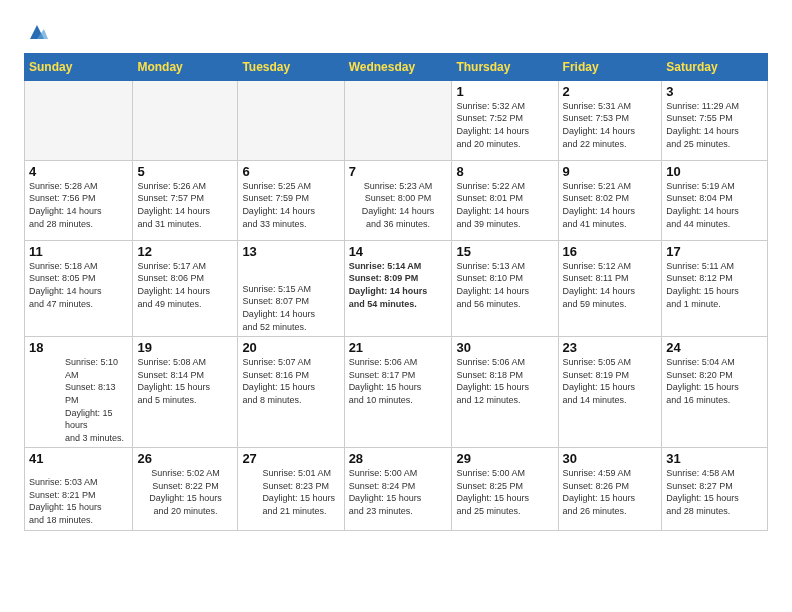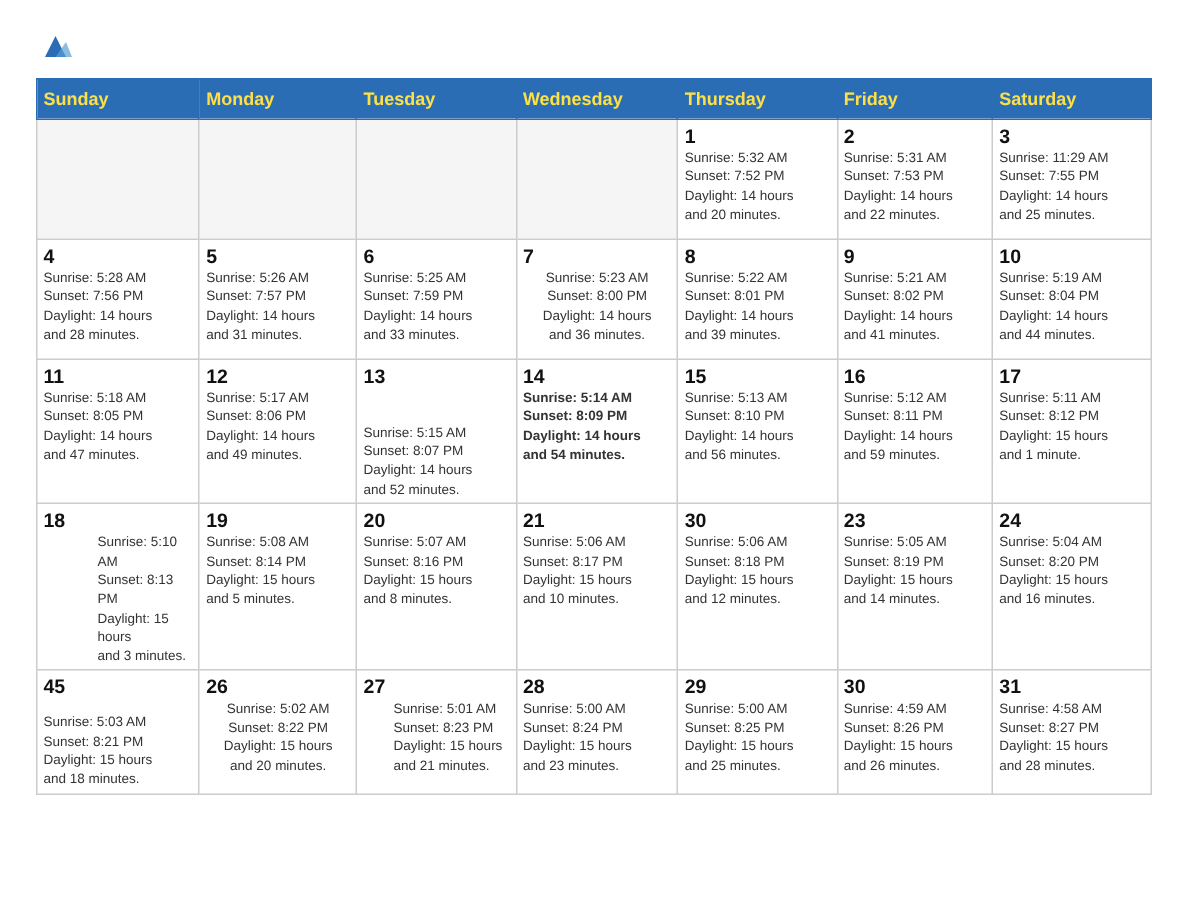--- a/index.html
+++ b/index.html
@@ -254,21 +254,21 @@
           <td>
             <span class="day-num">24</span>
             <div class="day-info" style="white-space: pre-line;">Sunrise: 5:04 AM
 Sunset: 8:20 PM
 Daylight: 15 hours
 and 16 minutes.</div>
           </td>
         </tr>
         <tr>
           <td>
-            <span class="day-num">45</span>
+            <span class="day-num">41</span>
             <div class="day-info" style="white-space: pre-line; margin-top: 10px;">Sunrise: 5:03 AM
 Sunset: 8:21 PM
 Daylight: 15 hours
 and 18 minutes.</div>
           </td>
           <td>
             <span class="day-num">26</span>
             <div class="day-info" style="white-space: pre-line; text-align: center;">Sunrise: 5:02 AM
 Sunset: 8:22 PM
 Daylight: 15 hours

